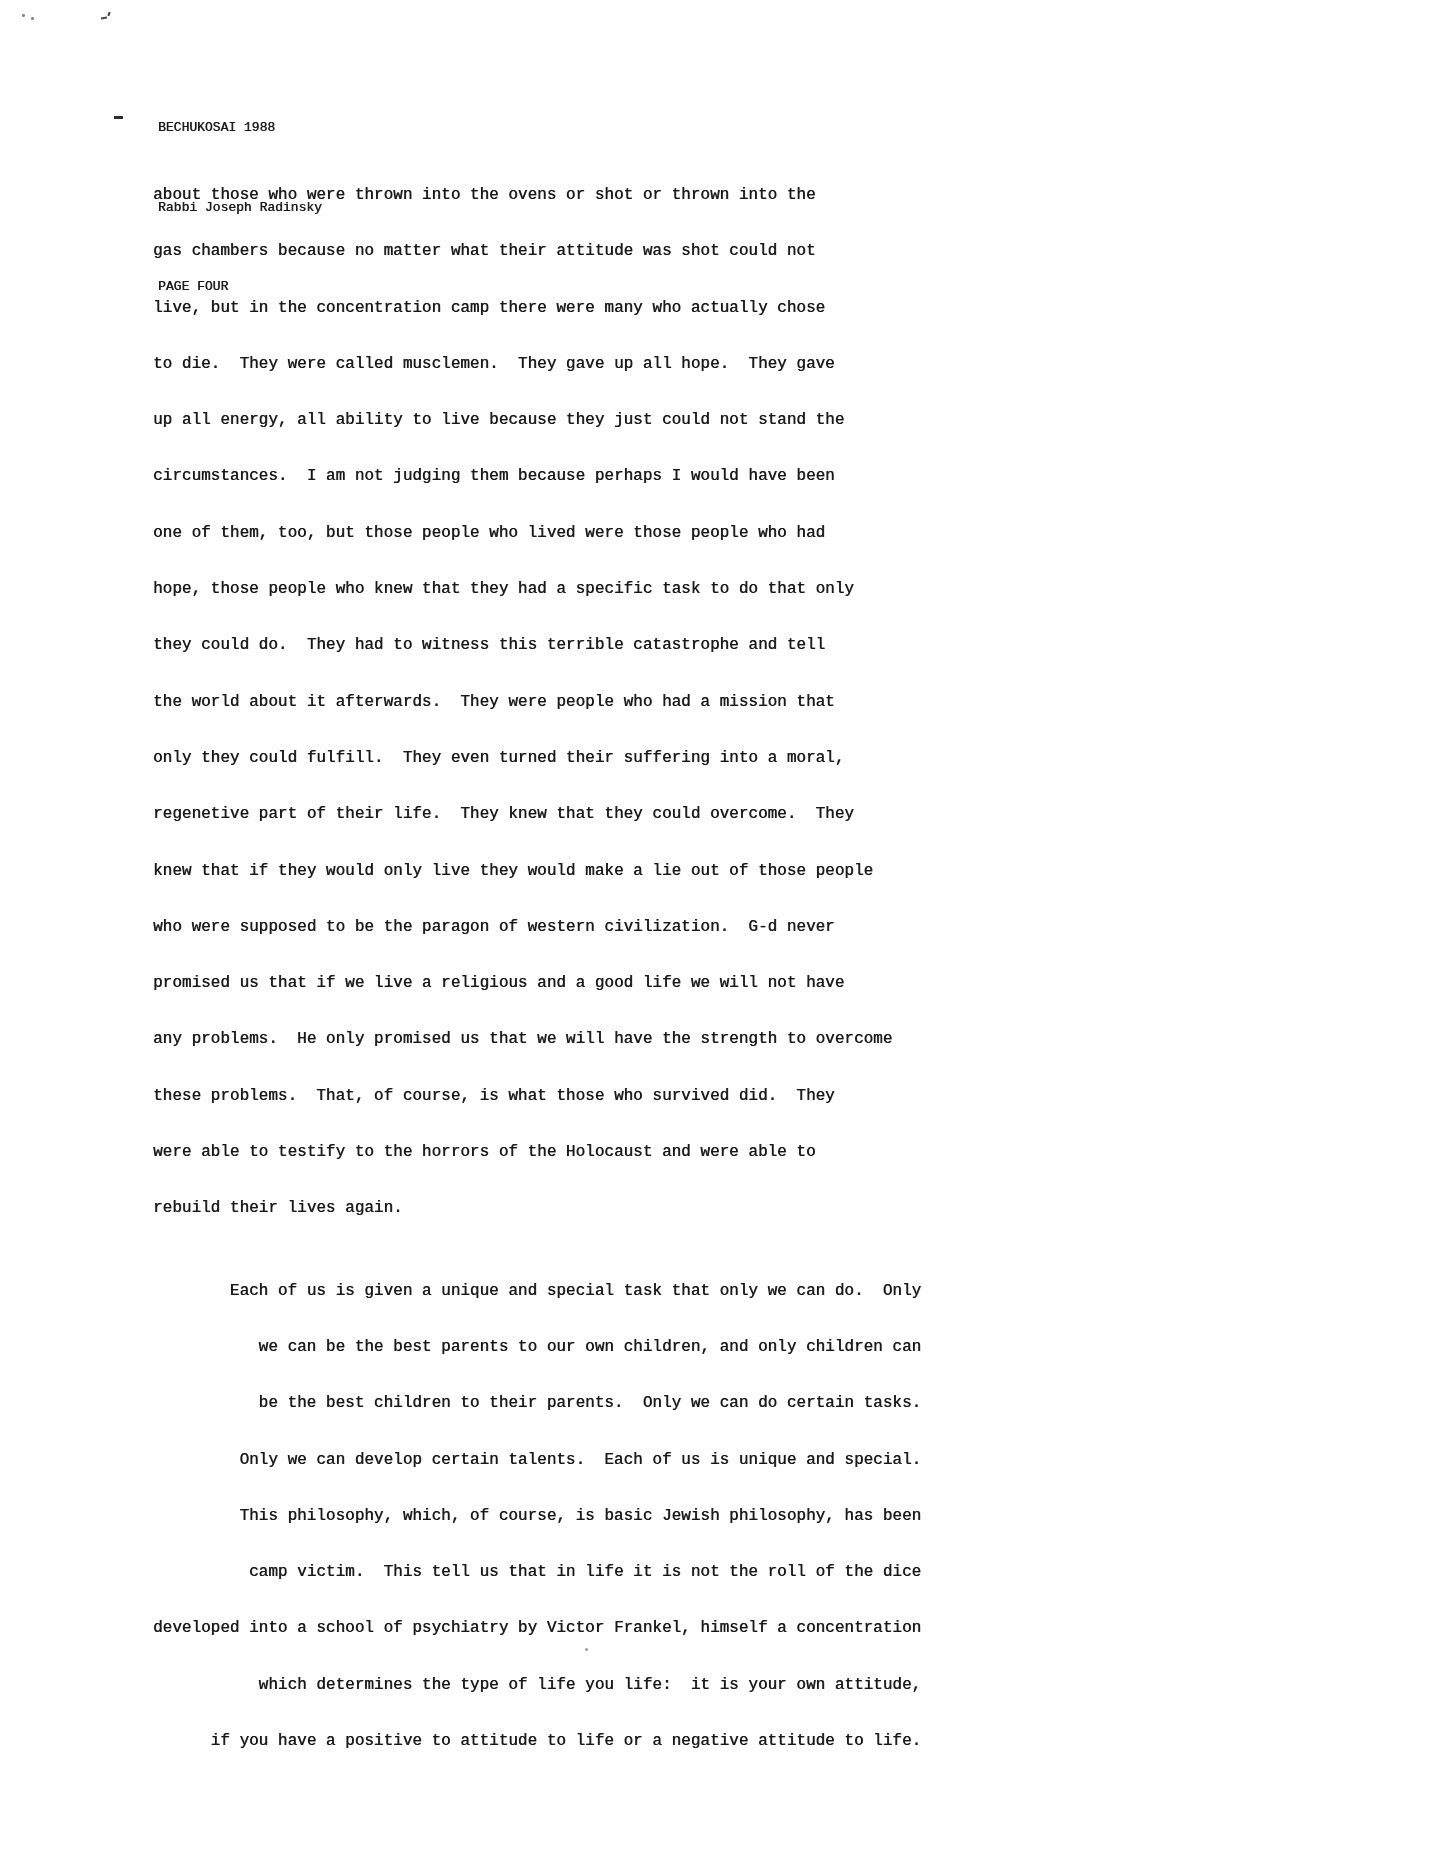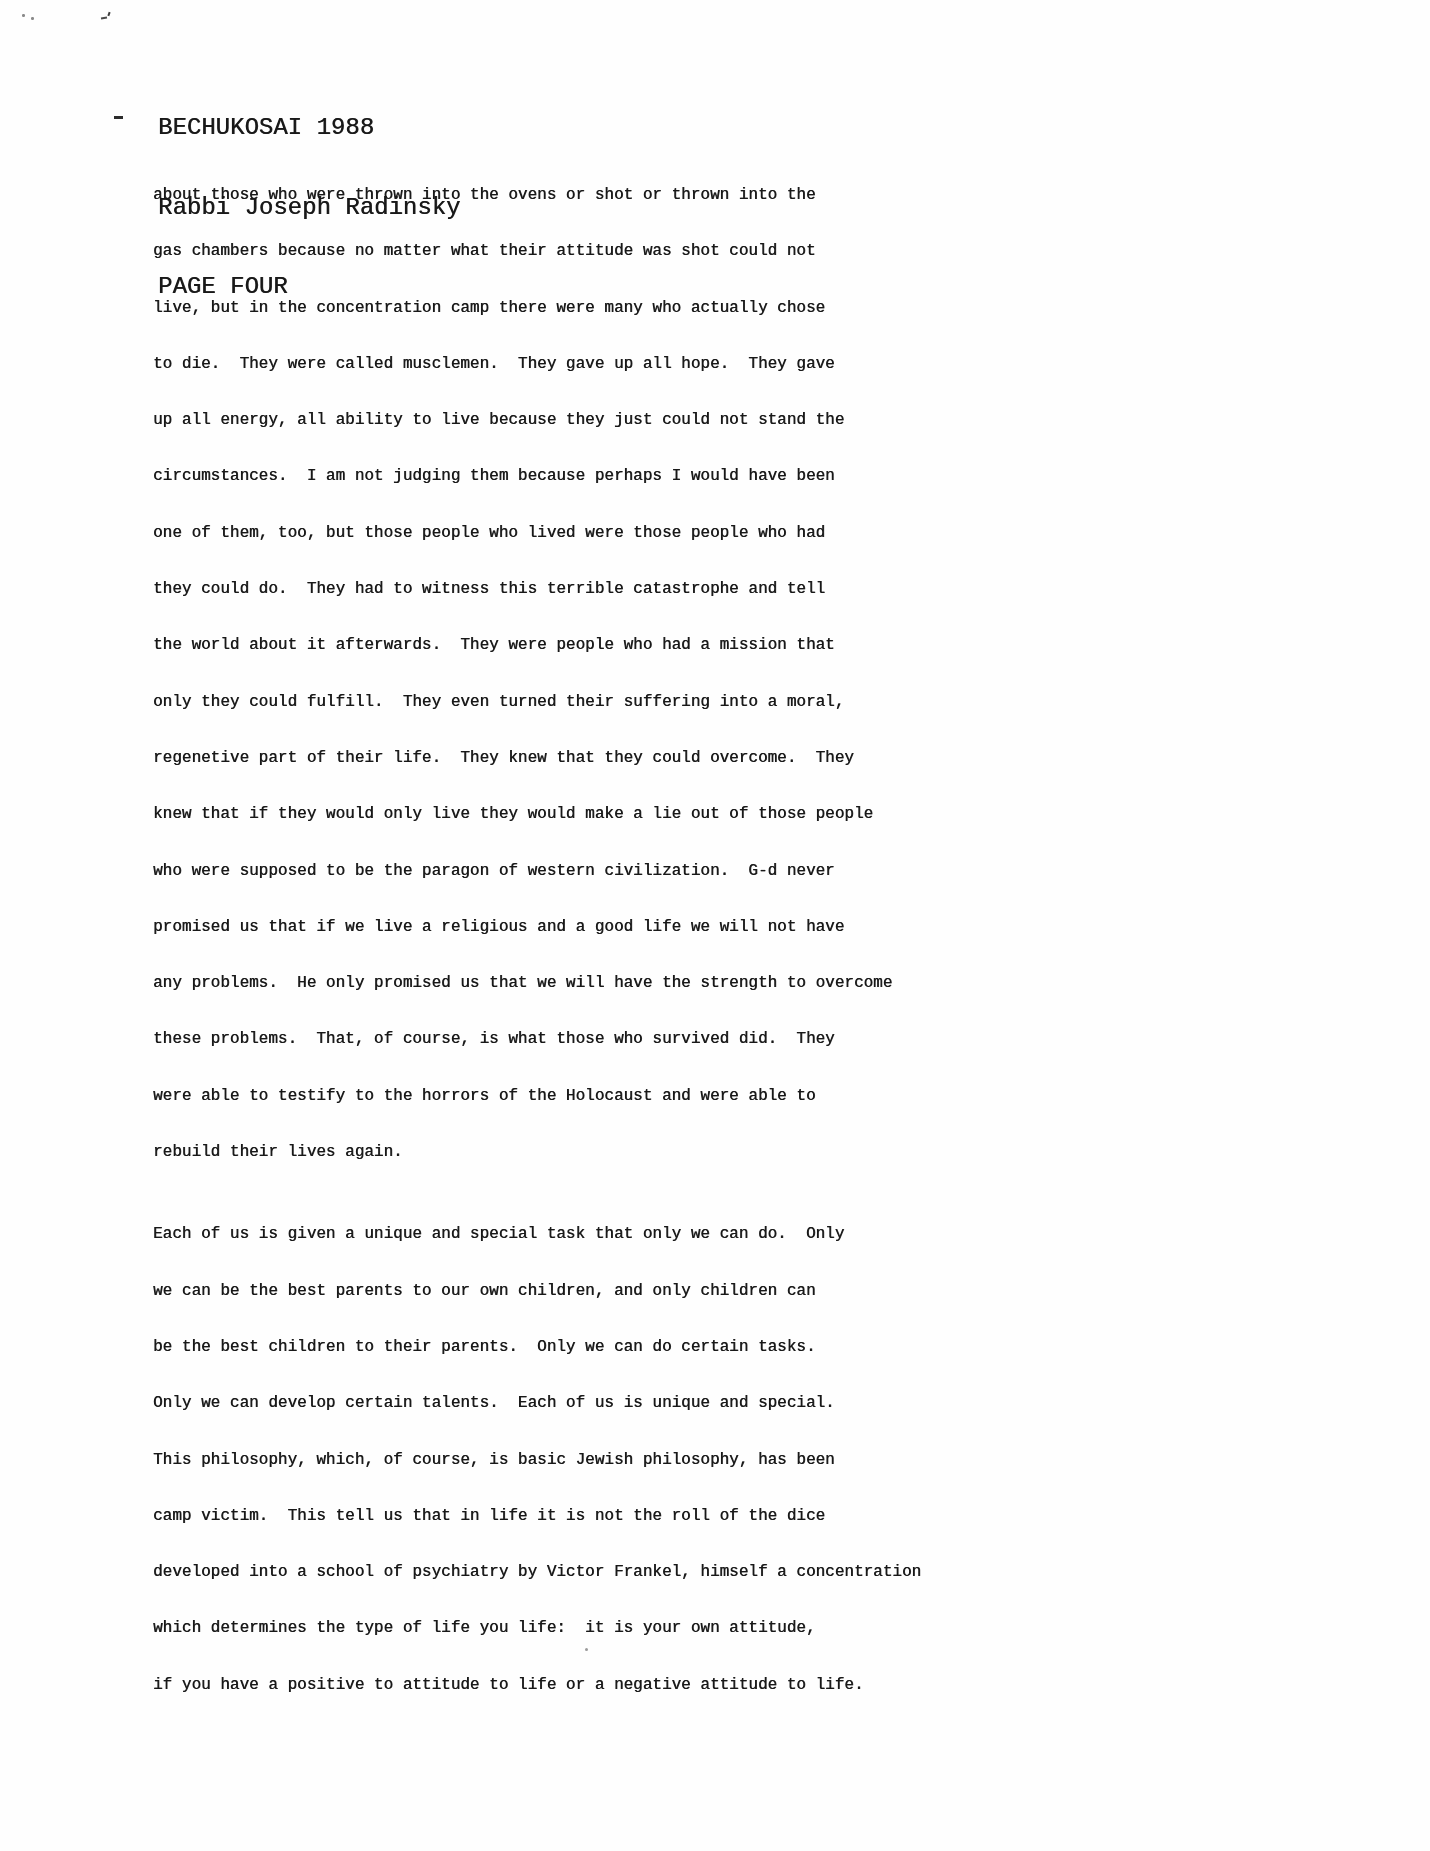--- a/index.html
+++ b/index.html
@@ -10,38 +10,38 @@
     margin: 0 auto;
     background: #fefefe;
     overflow: hidden;
     font-family: "Liberation Mono", "DejaVu Sans Mono", monospace;
     color: #181818;
   }
   .doc-header {
     position: absolute;
     left: 158px;
     top: 62px;
-    font-size: 24px;
+    font-size: 13px;
     line-height: 26.5px;
     white-space: pre;
     text-shadow: 0.5px 0 0 rgba(24,24,24,0.85);
   }
   .doc-body {
     position: absolute;
     left: 153px;
     top: 167px;
     font-size: 16px;
     text-shadow: 0.5px 0 0 rgba(24,24,24,0.85);
   }
   .line {
     height: 56.3px;
     line-height: 56.3px;
     white-space: pre;
   }
-  .paragraph + .paragraph { margin-top: 26px; }
+  .paragraph + .paragraph { margin-top: 26px; text-align: right; }
   
   .mark { position: absolute; background: transparent; }
   .mark-dots { left: 22px; top: 14px; width: 14px; height: 6px; }
   .mark-dots::before, .mark-dots::after {
     content: ""; position: absolute; width: 2.5px; height: 2.5px;
     background: #8a8a8a; border-radius: 50%;
   }
   .mark-dots::before { left: 0; top: 0; }
   .mark-dots::after { left: 9px; top: 3px; }
   .mark-tick { left: 101px; top: 12px; width: 10px; height: 8px; }
@@ -73,20 +73,21 @@
 
   <div class="doc-body">
       <div class="paragraph">
         <div class="line">about those who were thrown into the ovens or shot or thrown into the</div>
         <div class="line">gas chambers because no matter what their attitude was shot could not</div>
         <div class="line">live, but in the concentration camp there were many who actually chose</div>
         <div class="line">to die.  They were called musclemen.  They gave up all hope.  They gave</div>
         <div class="line">up all energy, all ability to live because they just could not stand the</div>
         <div class="line">circumstances.  I am not judging them because perhaps I would have been</div>
         <div class="line">one of them, too, but those people who lived were those people who had</div>
+        <div class="line">hope, those people who knew that they had a specific task to do that only</div>
         <div class="line">they could do.  They had to witness this terrible catastrophe and tell</div>
         <div class="line">the world about it afterwards.  They were people who had a mission that</div>
         <div class="line">only they could fulfill.  They even turned their suffering into a moral,</div>
         <div class="line">regenetive part of their life.  They knew that they could overcome.  They</div>
         <div class="line">knew that if they would only live they would make a lie out of those people</div>
         <div class="line">who were supposed to be the paragon of western civilization.  G-d never</div>
         <div class="line">promised us that if we live a religious and a good life we will not have</div>
         <div class="line">any problems.  He only promised us that we will have the strength to overcome</div>
         <div class="line">these problems.  That, of course, is what those who survived did.  They</div>
         <div class="line">were able to testify to the horrors of the Holocaust and were able to</div>

